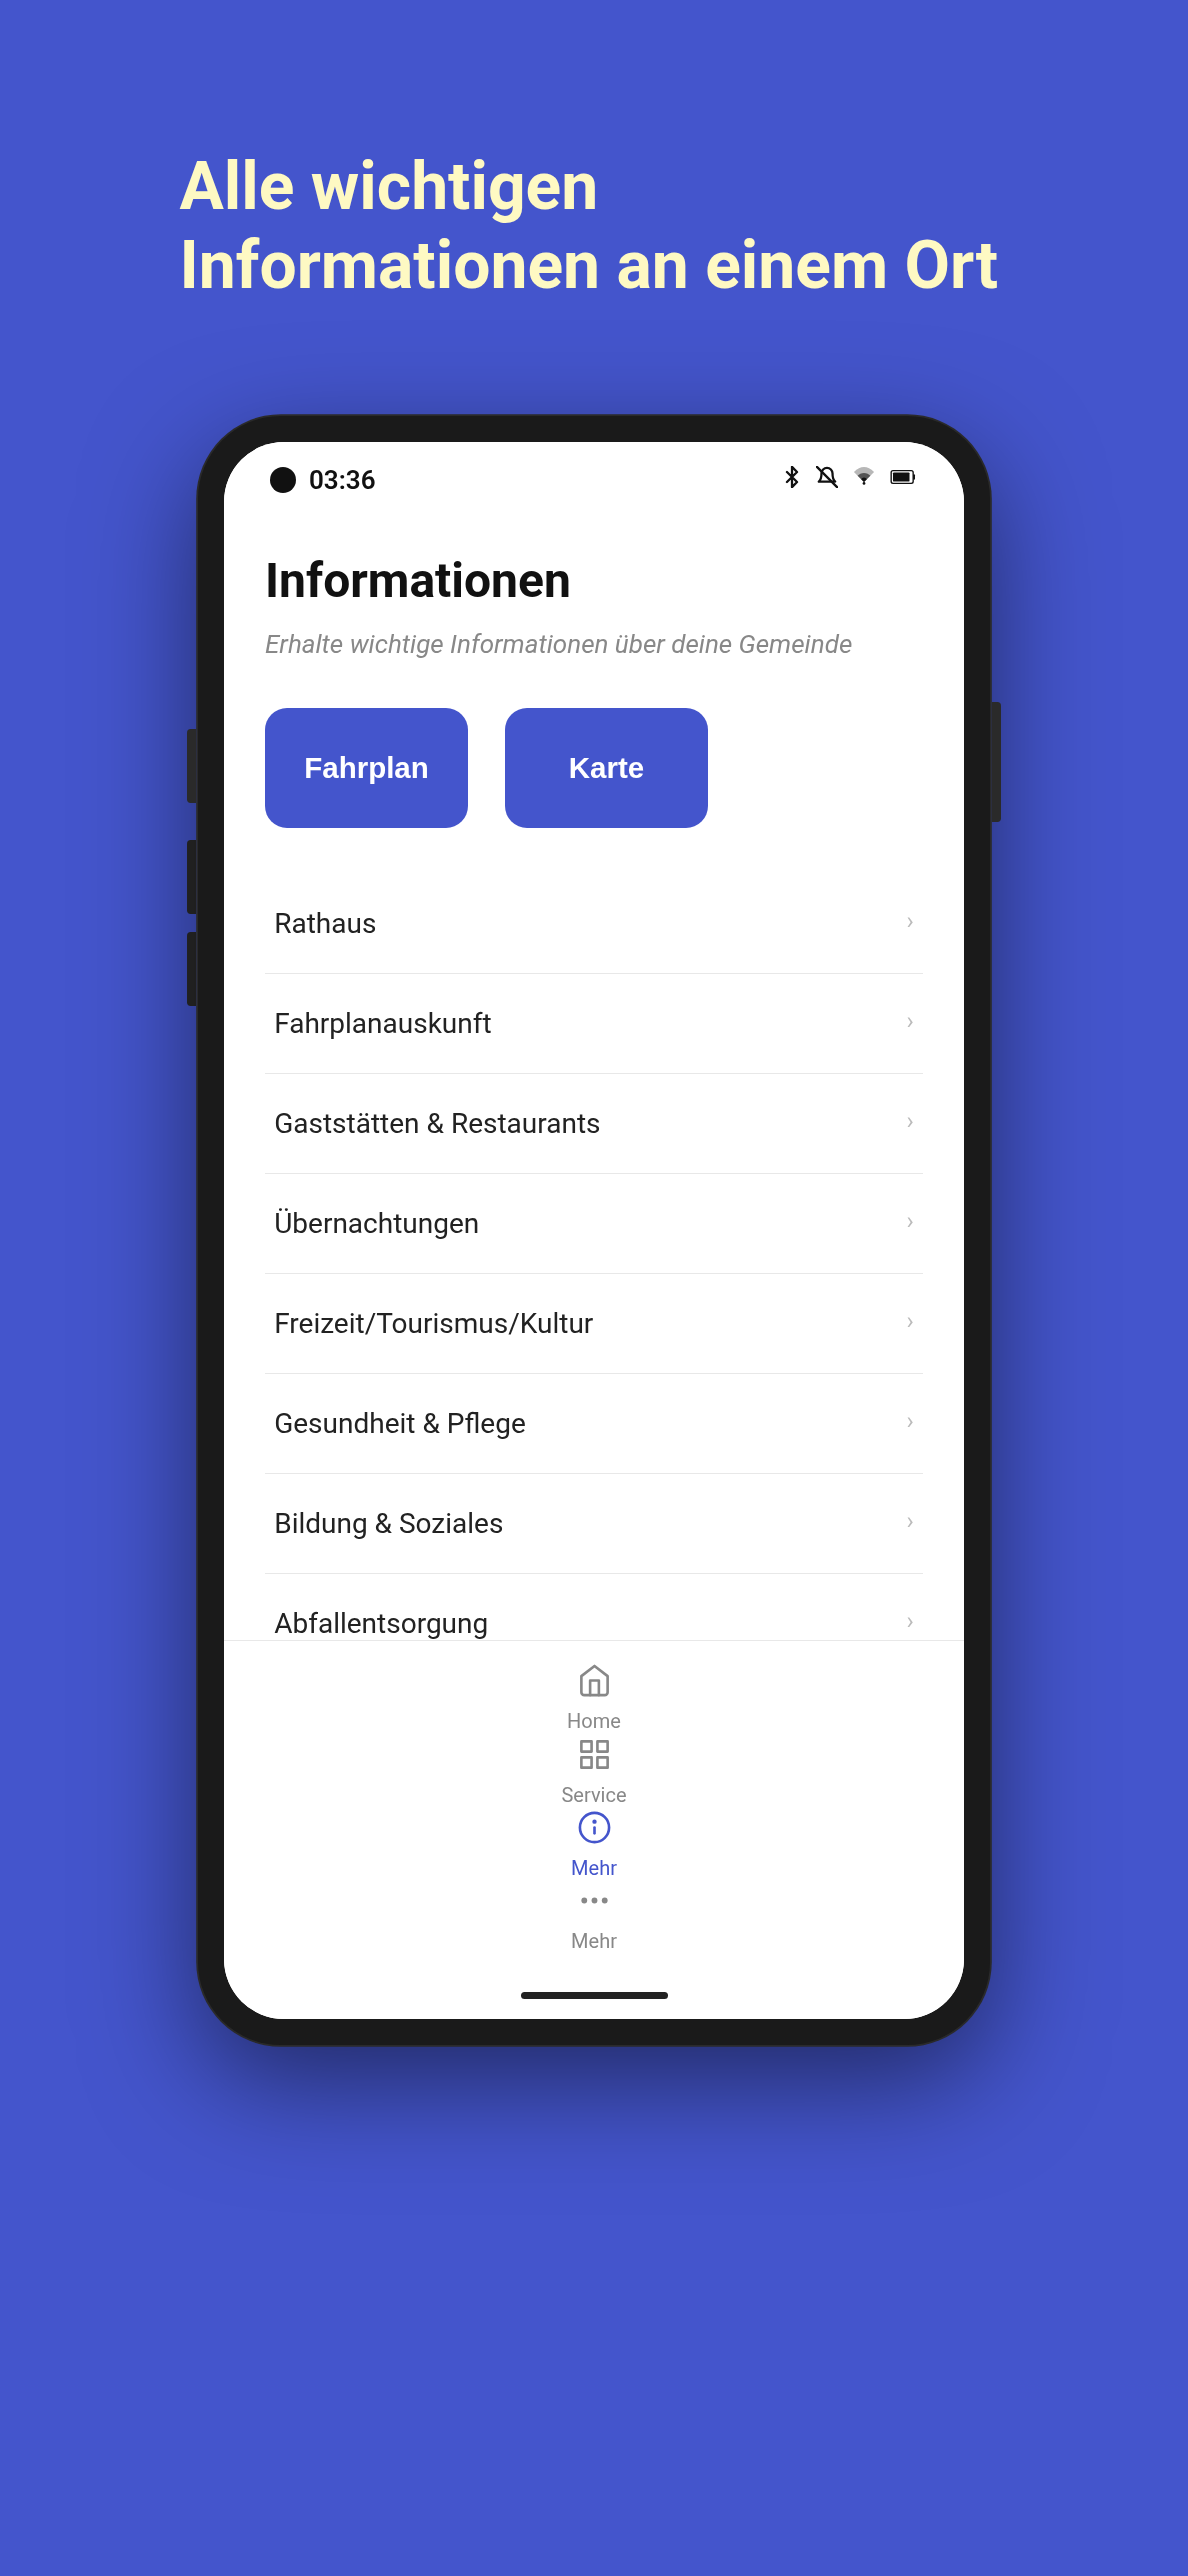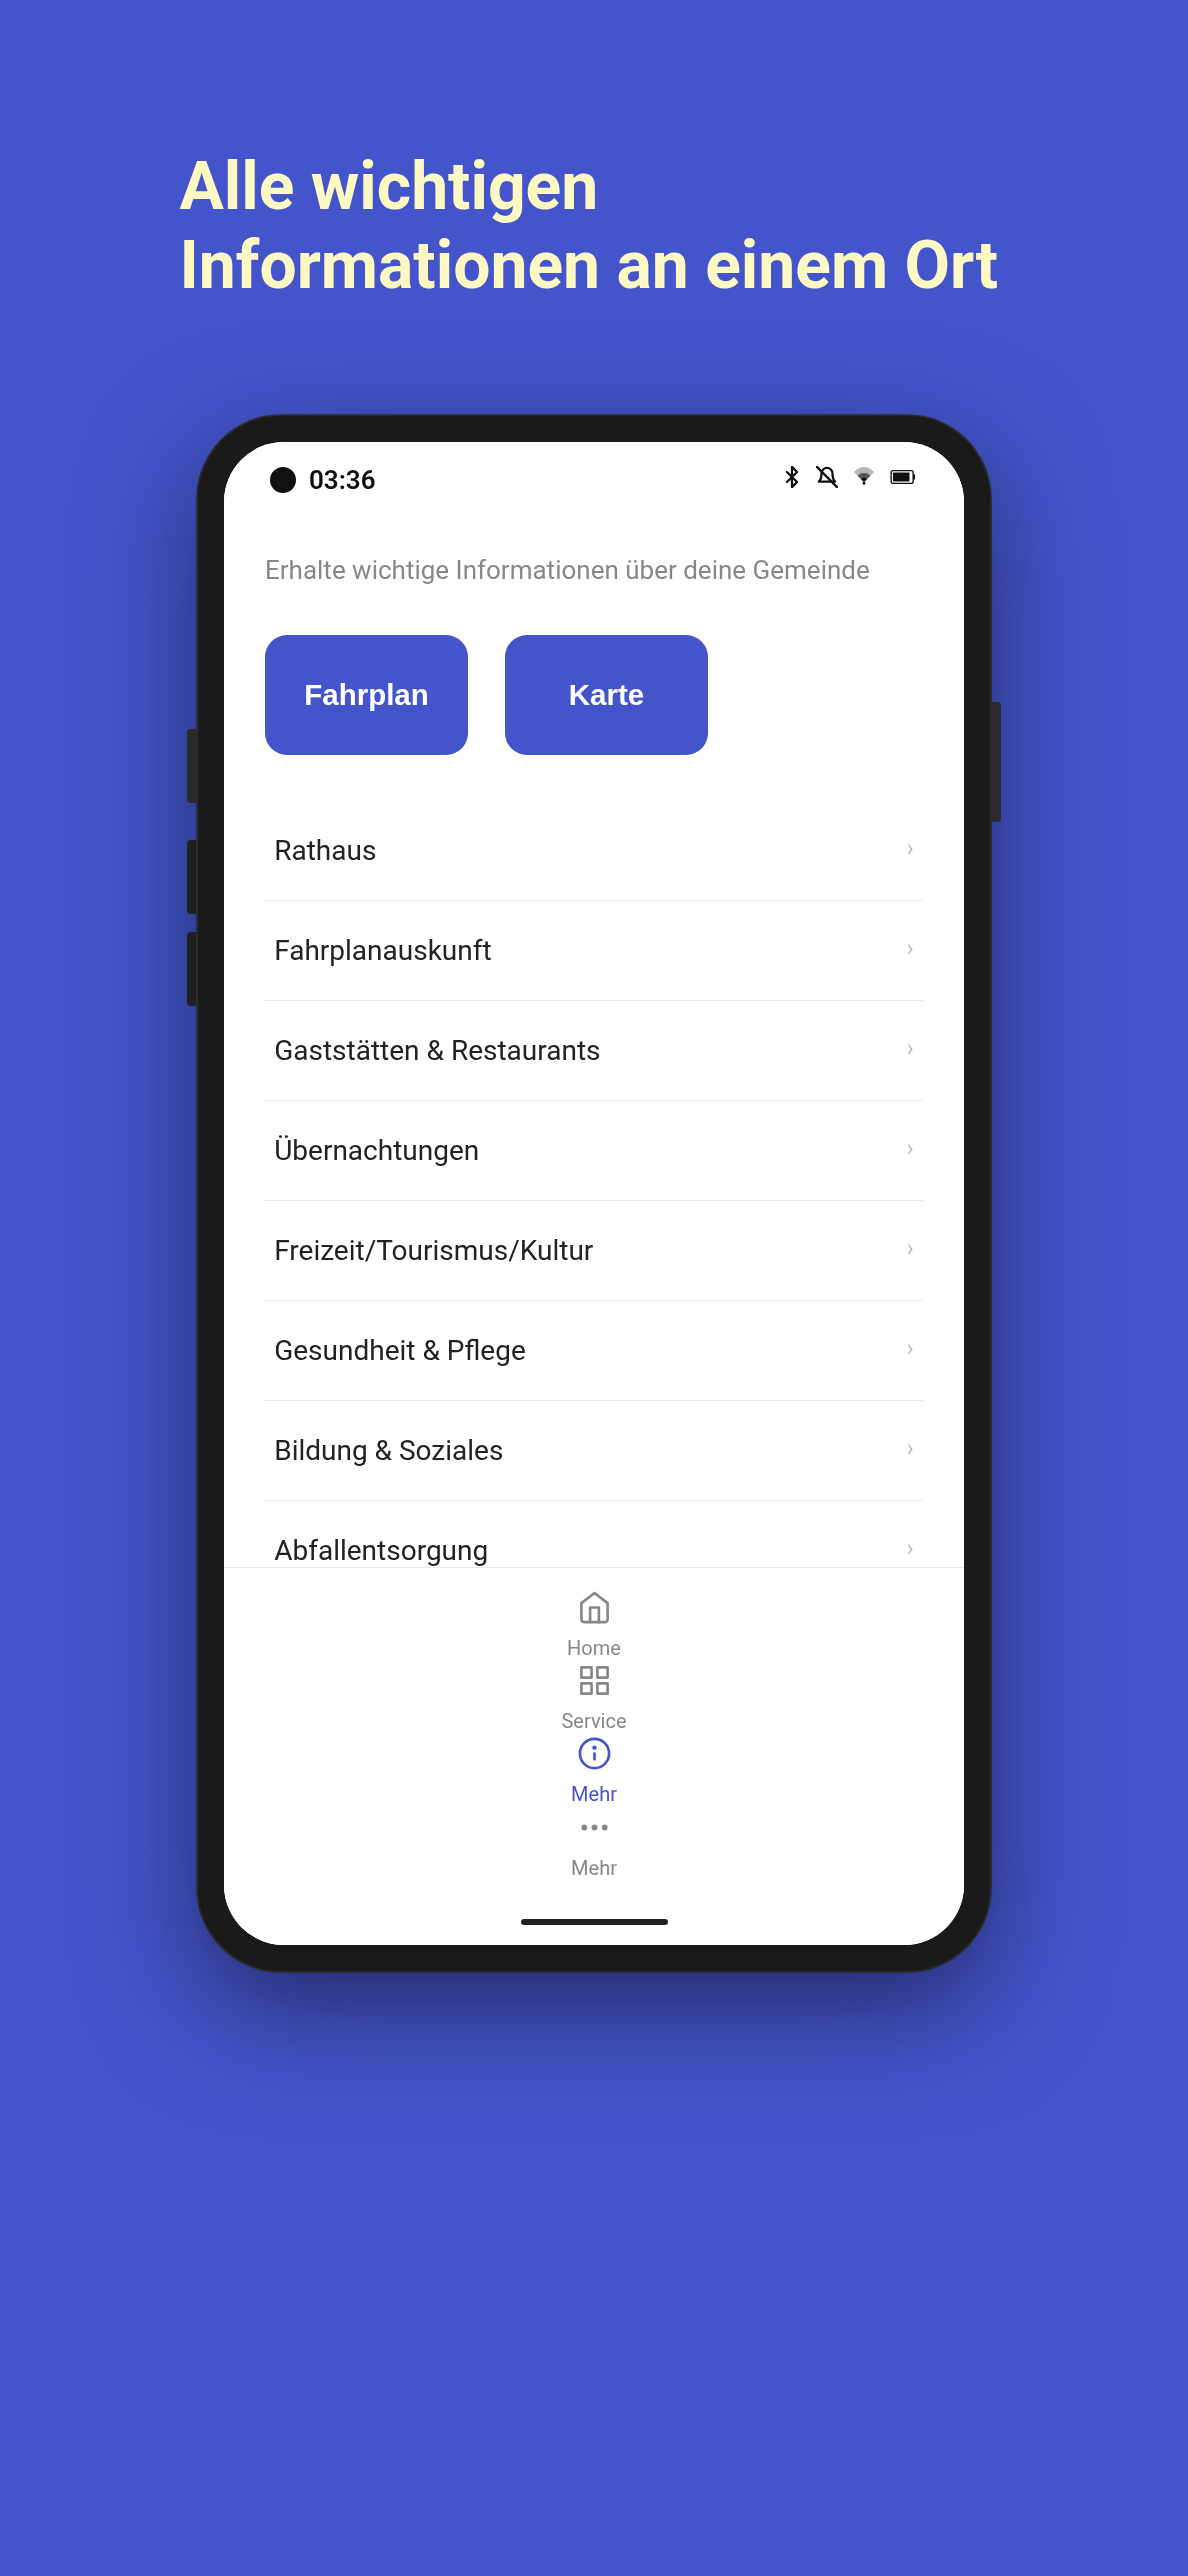--- a/index.html
+++ b/index.html
@@ -149,20 +149,21 @@
       font-weight: 700;
       color: #111;
       margin-bottom: 16.6px;
     }
 
     .app-subtitle {
       font-size: 26px;
       color: #888;
       margin-bottom: 46px;
       line-height: 1.4;
+      font-style: italic;
     }
 
     
     .button-row {
       display: flex;
       gap: 37px;
       margin-bottom: 46px;
     }
 
     .action-btn {
@@ -319,20 +320,21 @@
               <svg width="28" height="22" viewBox="0 0 30 24" fill="#111">
                 <rect x="1" y="5" width="24" height="14" rx="2" fill="none" stroke="#111" stroke-width="1.5"></rect>
                 <rect x="3" y="7" width="18" height="10" rx="1" fill="#111"></rect>
                 <line x1="26" y1="10" x2="26" y2="14" stroke="#111" stroke-width="2" stroke-linecap="round"></line>
               </svg>
             </span>
           </div>
         </div>
 
         <div class="app-content">
+          <h1 class="app-title">Informationen</h1>
           <p class="app-subtitle">Erhalte wichtige Informationen über deine Gemeinde</p>
 
           <div class="button-row">
             <button class="action-btn">Fahrplan</button>
             <button class="action-btn">Karte</button>
           </div>
 
           <div class="list-section">
 
             <div class="list-item">

